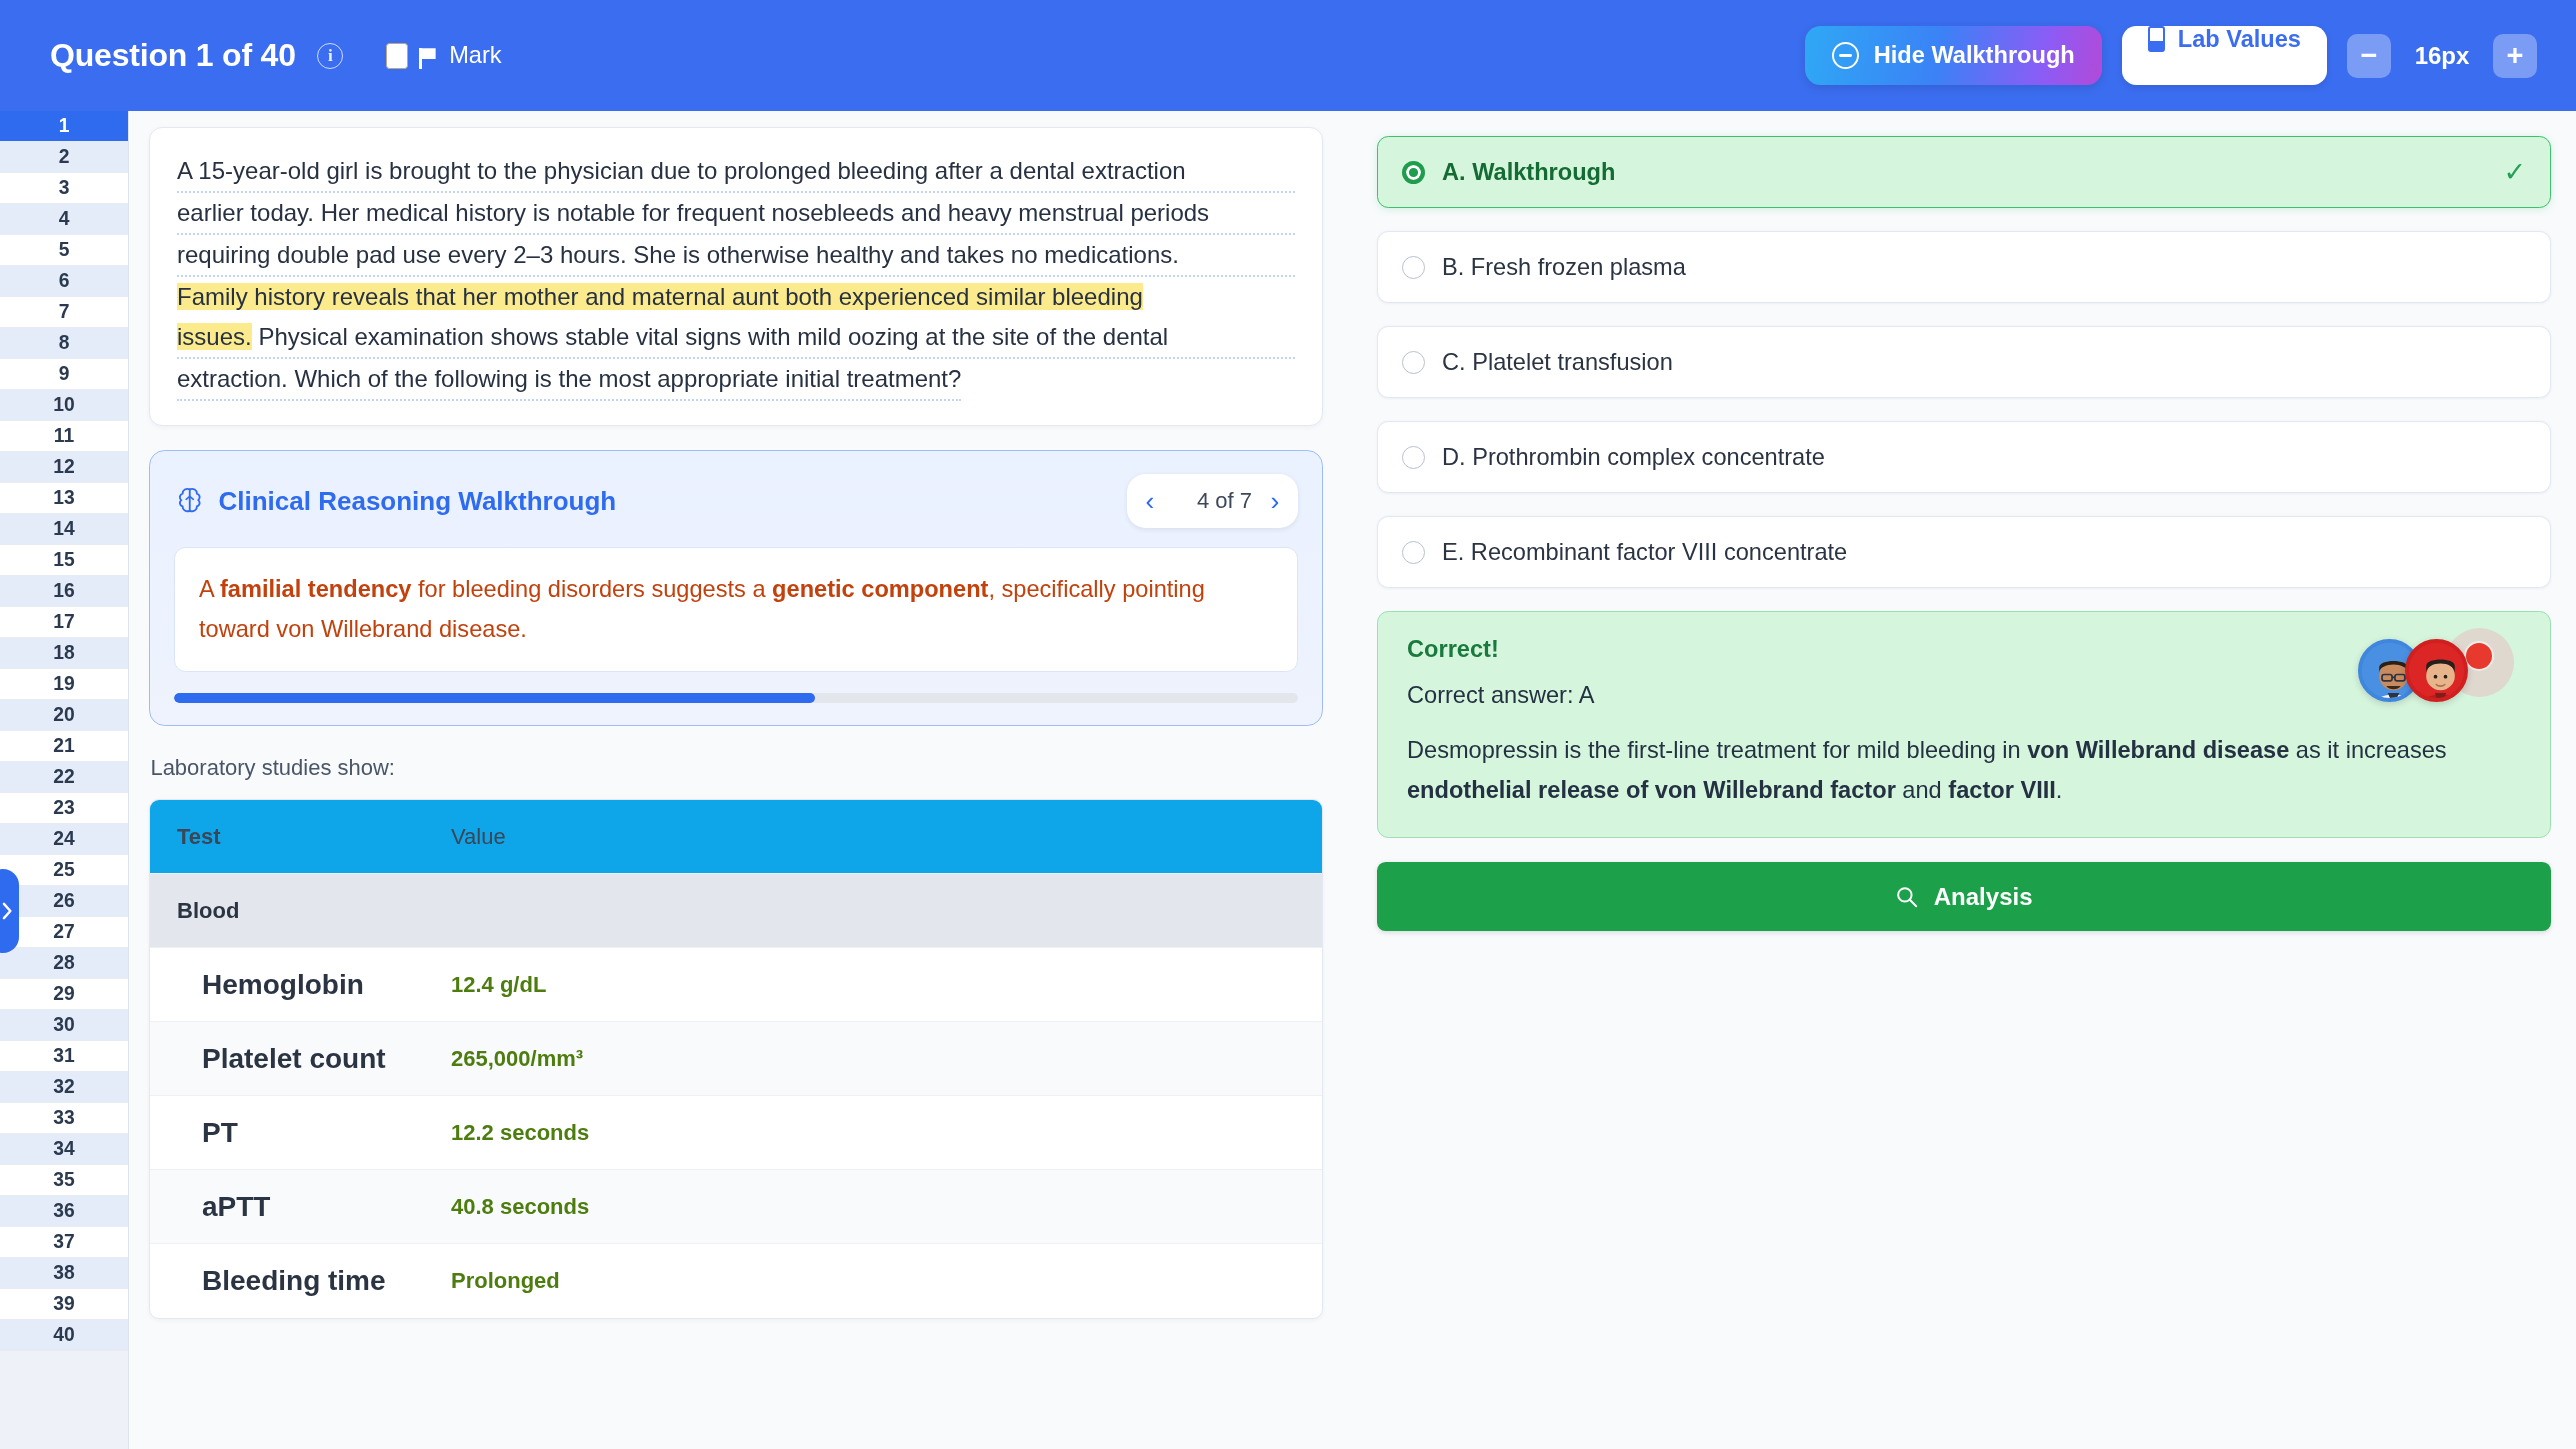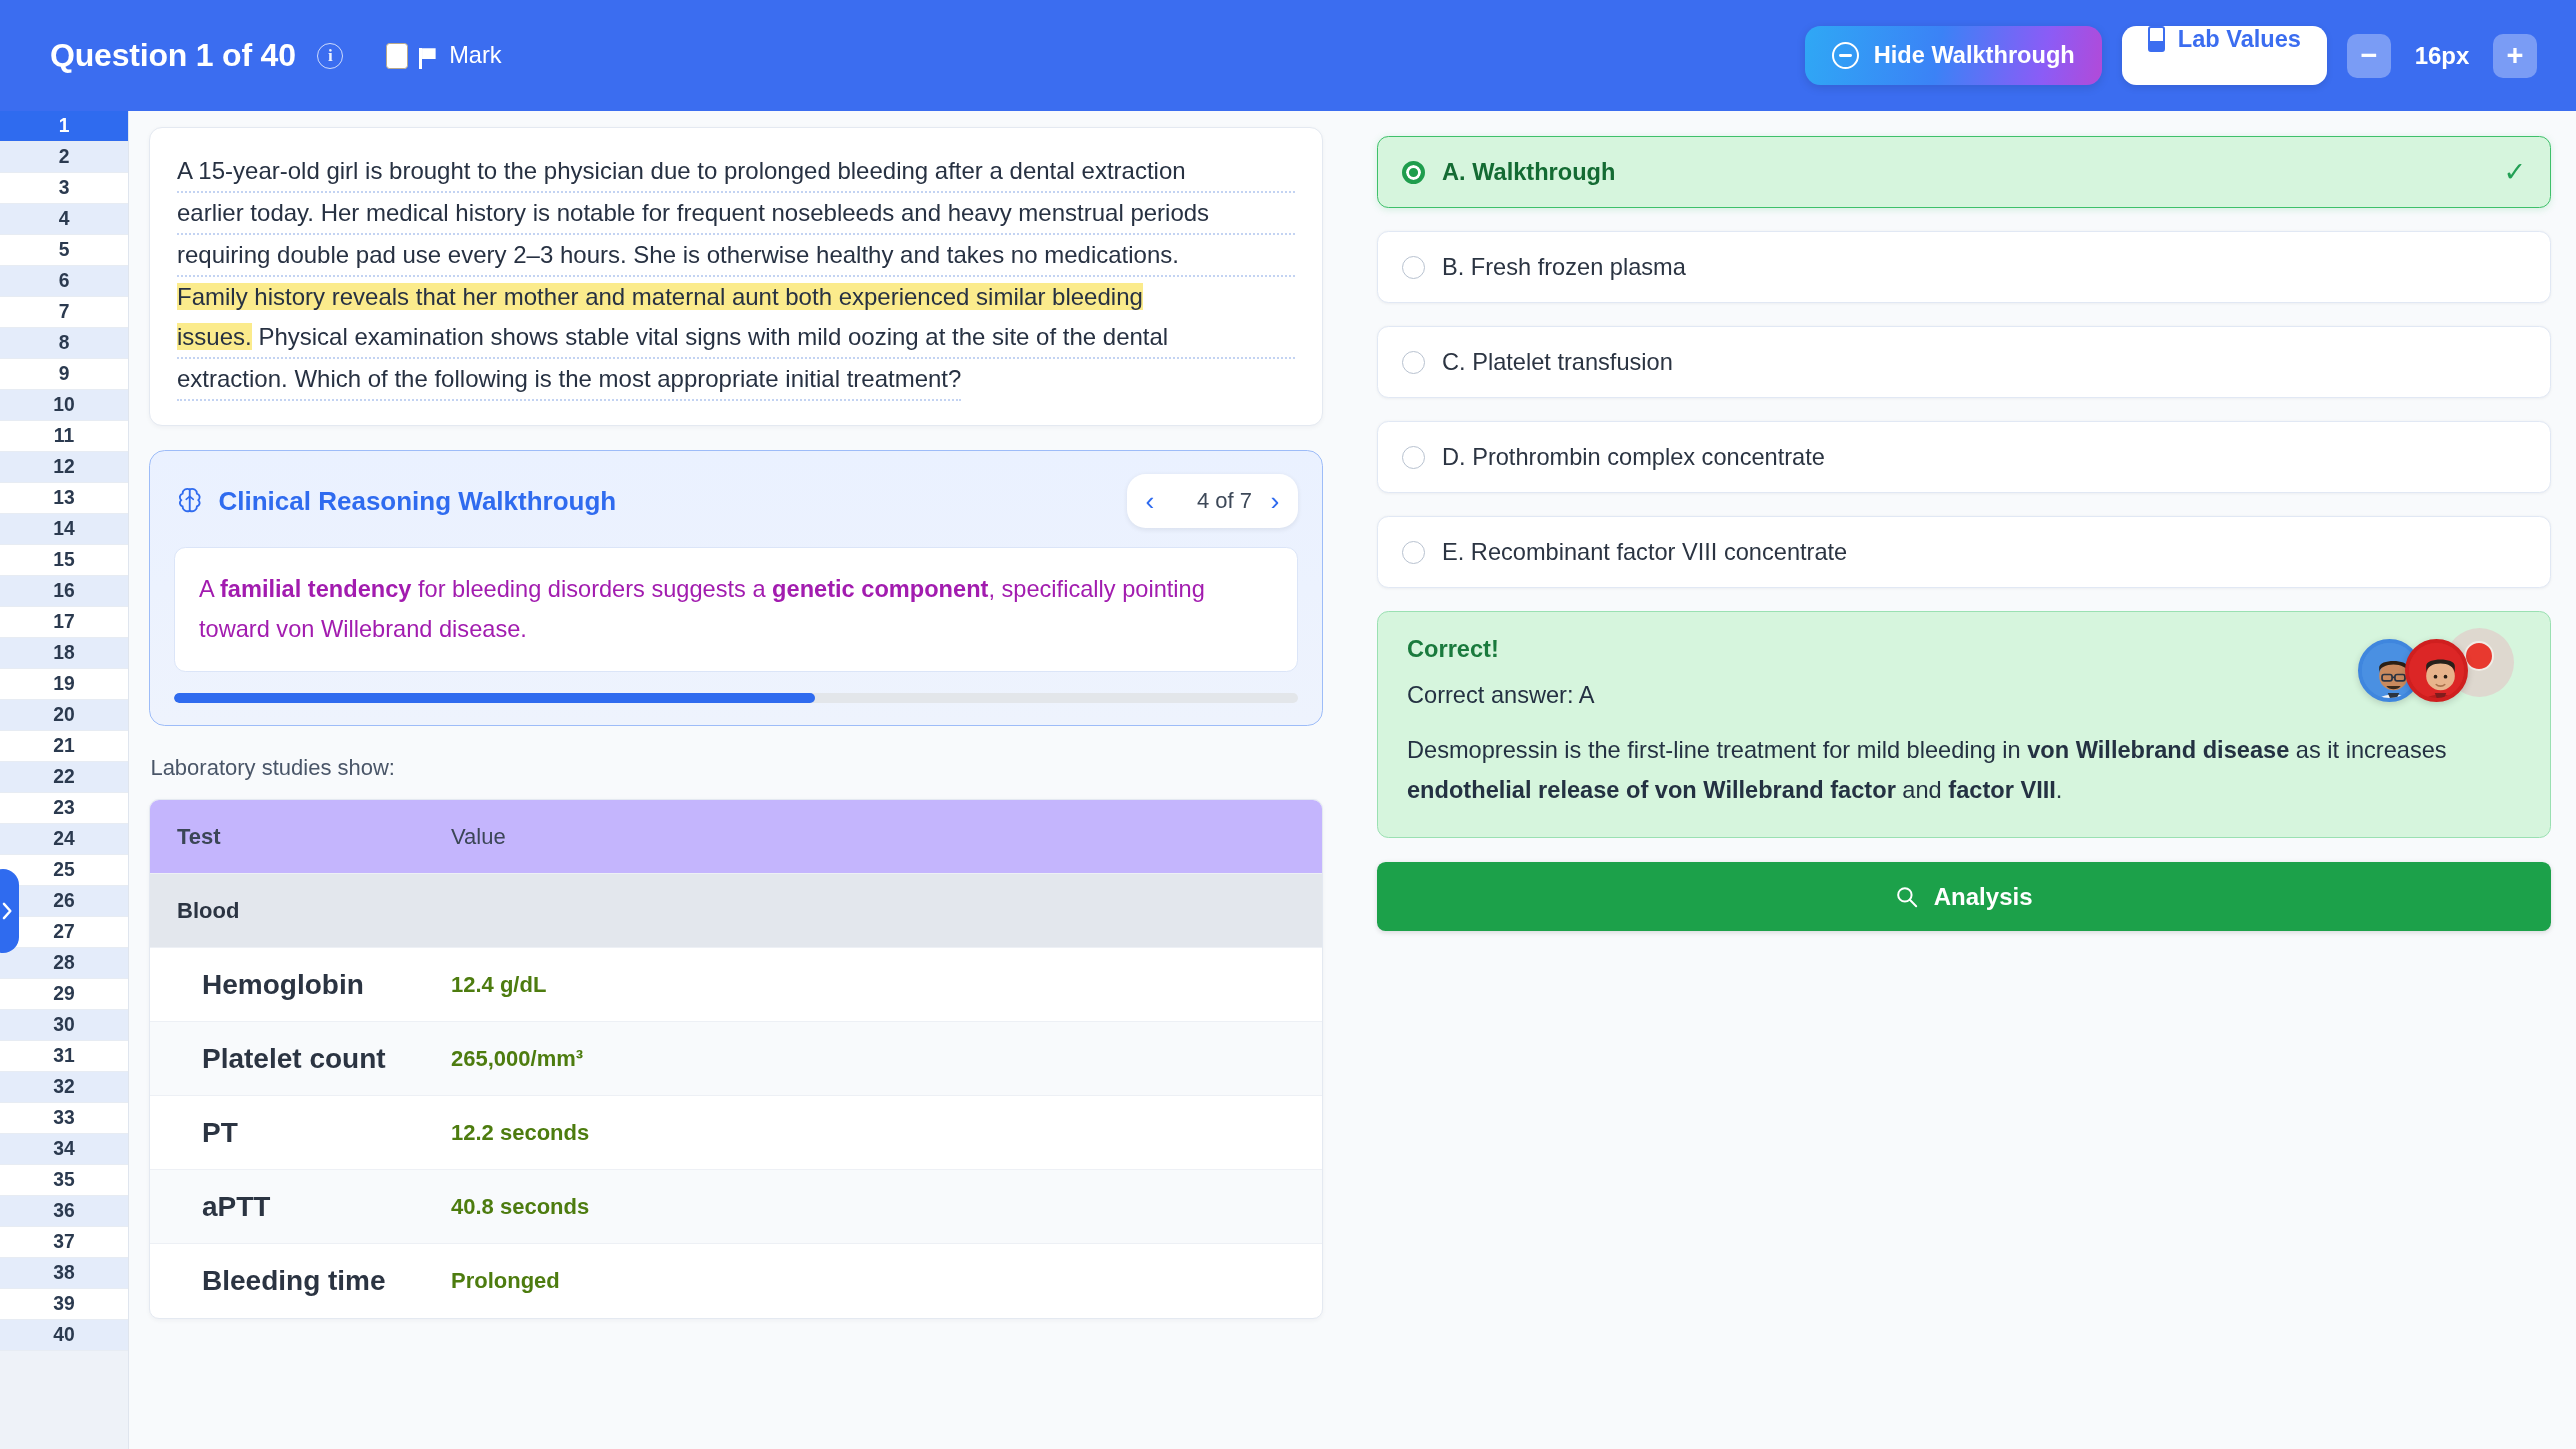--- a/index.html
+++ b/index.html
@@ -141,39 +141,39 @@
     margin-left:auto; background:#ffffff; border-radius: 18.6px;
     height: 54px; padding: 0 18.6px; display:flex; align-items:center; gap: 18.6px;
     box-shadow: 0 1.4px 5.7px rgba(16,24,40,0.08);
   }
   .pager-arrow { color:#2f6bef; font-size: 26.5px; line-height:1; cursor:pointer; font-weight: 300; }
   #wt-pager-label { font-size: 22px; font-weight: normal; color:#3d4858;margin-left:24px; }
 
   #wt-body {
     margin-top: 18.6px; background:#ffffff; border:0.7px solid #dbe5f8;
     border-radius: 11.4px; padding: 21.5px 24px;
-    font-size: 23.6px; line-height: 40px; color:#a21caf;
+    font-size: 23.6px; line-height: 40px; color:#c2410c;
   }
   #wt-progress {
     margin-top: 21.5px; height: 10px; border-radius: 5.7px; background:#e3e6ea; overflow:hidden;
   }
   #wt-progress-fill { height:100%; background:#2f6bef; border-radius: 5.7px; }
 
   
   #lab-caption {
     margin-top: 29px; font-size: 22px; color:#4a5668; padding-left: 1.4px;
   }
   #lab-table {
     margin-top: 18.6px; width: 1174px;
     background:#ffffff; border:0.7px solid #e4e9f1; border-radius: 10px; overflow:hidden;
     box-shadow: 0 1.4px 4.3px rgba(16,24,40,0.04);
   }
   .lab-row { display:flex; align-items:center; height: 74px; border-bottom:0.7px solid #edf0f5; }
   .lab-row:last-child { border-bottom:none; }
-  .lab-head { background:#c4b5fd; }
+  .lab-head { background:#0ea5e9; }
   .lab-head .c1, .lab-head .c2 { font-weight: normal; color:#3b4656; font-size: 22px; }
   .lab-group { background:#e3e7ed; }
   .lab-group .c1 { font-weight: bold; color:#2b3442; font-size: 22px; }
   .lab-row.stripe { background:#f8fafc; }
   .c1 { width: 301px; padding-left: 27px; font-size: 28px; color:#2b3442; font-weight: bold; }
   .lab-body .c1 { padding-left: 52px; }
   .c2 { font-size: 22px; color:#4d7c0f; font-weight: bold; }
   .lab-head .c1 { padding-left: 27px; font-weight:bold; }
 
   

